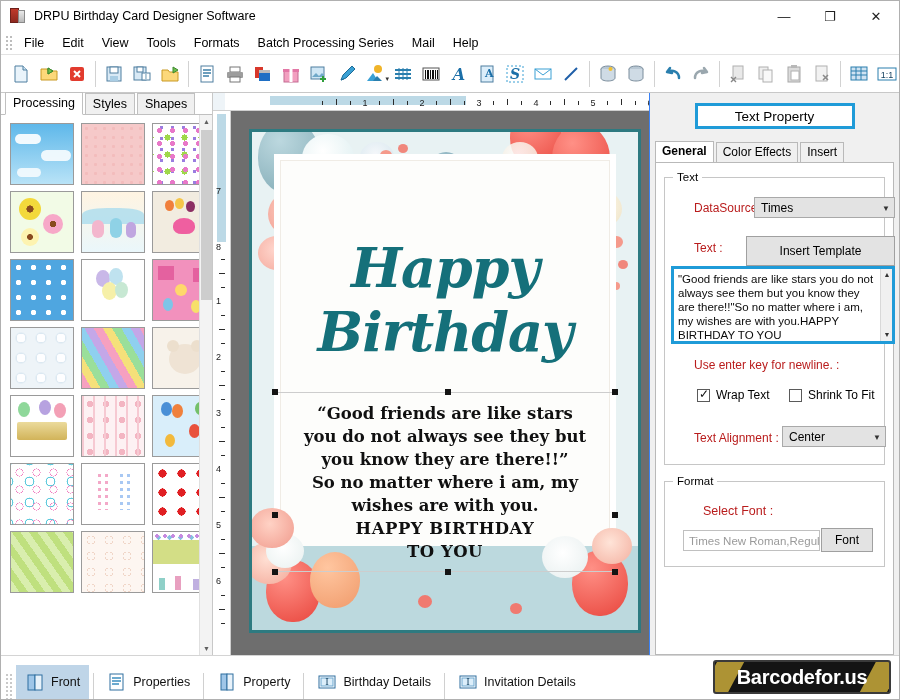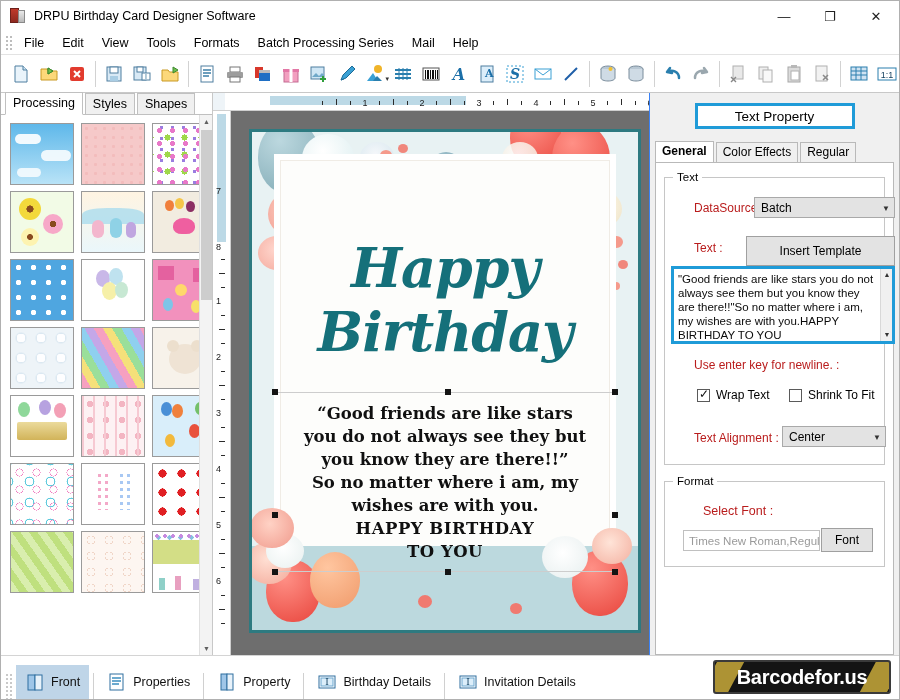--- a/index.html
+++ b/index.html
@@ -716,30 +716,30 @@
           </div>
         </div>
       </div>
     </div>
 
     <div class="rightpanel">
       <div class="tp-head">Text Property</div>
       <div class="rtabs">
         <div class="rtab active">General</div>
         <div class="rtab">Color Effects</div>
-        <div class="rtab">Regular</div>
+        <div class="rtab">Insert</div>
       </div>
       <div class="rbody">
 
         <div class="gbox" style="left:8px;top:14px;right:8px;height:288px;">
           <span class="glegend">Text</span>
 
           <span class="flabel" style="left:9px;top:23px;">DataSource :</span>
           <div class="combo" style="left:89px;top:19px;width:141px;height:21px;">
-            <span>Batch</span>
+            <span>Times</span>
             <span class="cv">▼</span>
           </div>
 
           <span class="flabel" style="left:9px;top:63px;">Text :</span>
           <div class="btnx" style="left:81px;top:58px;width:149px;height:30px;">Insert Template</div>
 
           <div class="tarea" style="left:6px;top:88px;width:224px;height:78px;">
             <span>"Good friends are like stars you do not always see them but you know they are there!!"So no matter where i am, my wishes are with you.HAPPY BIRTHDAY TO YOU</span>
             <div class="sb">
               <div class="ar" style="top:0;">▲</div>

